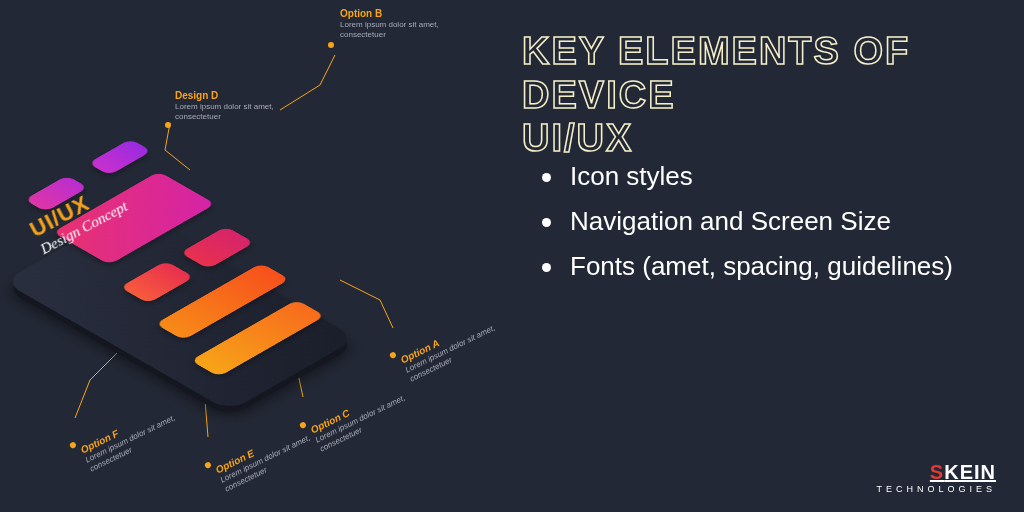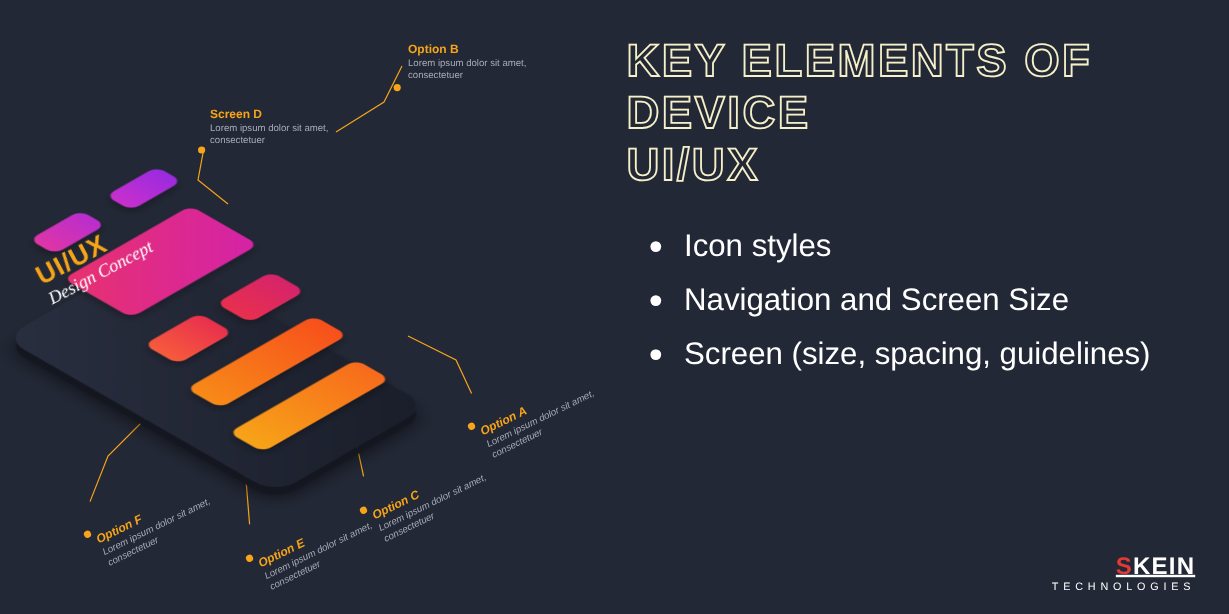--- a/index.html
+++ b/index.html
@@ -26,21 +26,20 @@
     padding: 30px 40px 0 10px;
   }
   .title {
     font-size: 38px;
     font-weight: 900;
     letter-spacing: 2px;
     color: #232836;
     -webkit-text-stroke: 1.5px #f5f0c8;
     text-stroke: 1.5px #f5f0c8;
     line-height: 1.15;
-    margin-bottom: 28px;
     font-family: Impact, 'Arial Black', sans-serif;
   }
   .bullets {
     list-style: none;
     padding-left: 20px;
   }
   .bullets li {
     position: relative;
     padding-left: 28px;
     font-size: 26px;
@@ -117,21 +116,21 @@
     font-size: 8px;
     color: #a8abb8;
     line-height: 1.2;
     max-width: 110px;
   }
   .callout .ct { color: #f7a418; font-weight: 700; font-size: 10px; display: block; }
   .callout .dot {
     width: 6px; height: 6px; background: #f7a418; border-radius: 50%;
     position: absolute;
   }
-  .co-b { left: 340px; top: 36px; }
+  .co-b { left: 340px; top: 8px; }
   .co-b .dot { left: -12px; top: 34px; }
   .co-d { left: 175px; top: 90px; }
   .co-d .dot { left: -10px; top: 32px; }
   .co-a { left: 400px; top: 330px; transform: rotate(-26deg); font-style: italic; }
   .co-a .dot { left: -8px; top: -6px; }
   .co-c { left: 310px; top: 400px; transform: rotate(-26deg); font-style: italic; }
   .co-c .dot { left: -8px; top: -6px; }
   .co-e { left: 215px; top: 440px; transform: rotate(-26deg); font-style: italic; }
   .co-e .dot { left: -8px; top: -6px; }
   .co-f { left: 80px; top: 420px; transform: rotate(-26deg); font-style: italic; }
@@ -178,21 +177,21 @@
       <div class="t1">UI/UX</div>
       <div class="t2">Design Concept</div>
     </div>
 
     <div class="callout co-b">
       <span class="ct">Option B</span>
       <span>Lorem ipsum dolor sit amet, consectetuer</span>
       <span class="dot"></span>
     </div>
     <div class="callout co-d">
-      <span class="ct">Screen D</span>
+      <span class="ct">Design D</span>
       <span>Lorem ipsum dolor sit amet, consectetuer</span>
       <span class="dot"></span>
     </div>
     <div class="callout co-a">
       <span class="ct">Option A</span>
       <span>Lorem ipsum dolor sit amet, consectetuer</span>
       <span class="dot"></span>
     </div>
     <div class="callout co-c">
       <span class="ct">Option C</span>
@@ -212,21 +211,21 @@
   </div>
 
   <div class="right">
     <h1 class="title">
       <span>KEY ELEMENTS OF DEVICE</span><br>
       <span>UI/UX</span>
     </h1>
     <ul class="bullets">
       <li>Icon styles</li>
       <li>Navigation and Screen Size</li>
-      <li>Screen (size, spacing, guidelines)</li>
+      <li>Fonts (amet, spacing, guidelines)</li>
     </ul>
   </div>
 </div>
 
 <div class="brand">
   <div class="brand-top">
     <span class="accent">S</span><span>KEIN</span>
   </div>
   <div class="brand-sub">TECHNOLOGIES</div>
 </div>

